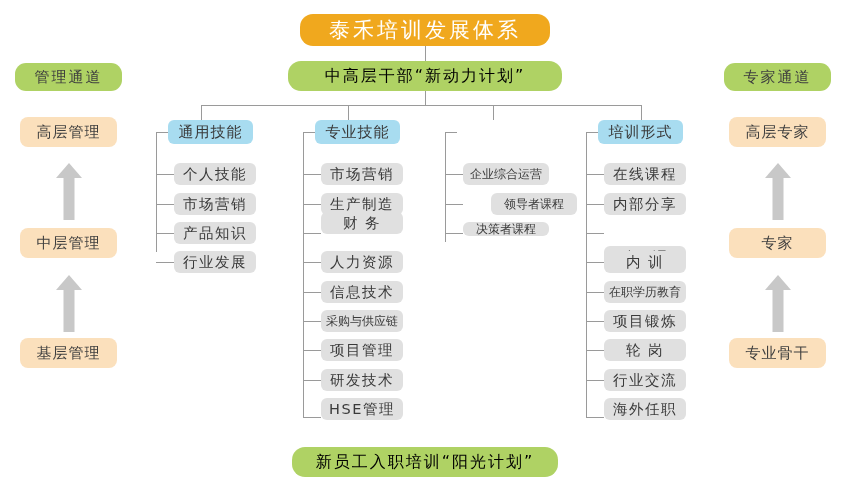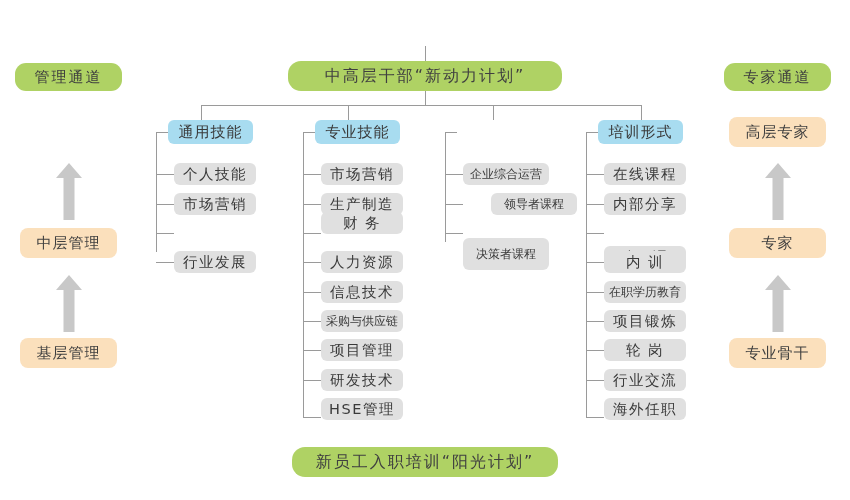--- a/index.html
+++ b/index.html
@@ -33,21 +33,21 @@
     color:#ffffff;
     border-radius:13px;
     font-size:21px;
     letter-spacing:3px;
     font-weight:500;
   }
 
   
   .green-box{
     background:#AFD264;
-    color:#404040;
+    color:#000000;
     border-radius:13px;
     font-size:16px;
     letter-spacing:2px;
   }
   .green-small{
     background:#AFD264;
     color:#3f3f3f;
     border-radius:11px;
     font-size:15px;
     letter-spacing:2px;
@@ -100,20 +100,21 @@
     border-left:13px solid transparent;
     border-right:13px solid transparent;
     border-bottom:15px solid #C8C8C8;
   }
 </style>
 </head>
 <body>
 
 <div id="stage">
 
+  <div class="box title-box" style="left:300px;top:14px;width:250px;height:32px;">泰禾培训发展体系</div>
 
   <div class="ln v" style="left:425px;top:46px;height:15px;"></div>
 
   <div class="box green-box" style="left:288px;top:61px;width:274px;height:30px;">中高层干部“新动力计划”</div>
 
   <div class="ln v" style="left:425px;top:91px;height:14px;"></div>
 
   <div class="ln h" style="left:201px;top:105px;width:440px;"></div>
 
   <div class="ln v" style="left:201px;top:105px;height:15px;"></div>
@@ -125,20 +126,21 @@
   <div class="ln v" style="left:156px;top:132px;height:120px;"></div>
   <div class="ln h" style="left:156px;top:132px;width:12px;"></div>
 
   <div class="ln h" style="left:156px;top:174px;width:18px;"></div>
   <div class="box grey-box" style="left:174px;top:163px;width:82px;height:22px;">个人技能</div>
 
   <div class="ln h" style="left:156px;top:204px;width:18px;"></div>
   <div class="box grey-box" style="left:174px;top:193px;width:82px;height:22px;">市场营销</div>
 
   <div class="ln h" style="left:156px;top:233px;width:18px;"></div>
+  <div class="box grey-box" style="left:174px;top:222px;width:82px;height:22px;">产品知识</div>
 
   <div class="ln h" style="left:156px;top:262px;width:18px;"></div>
   <div class="box grey-box" style="left:174px;top:251px;width:82px;height:22px;">行业发展</div>
 
   <div class="box blue-box" style="left:315px;top:120px;width:85px;height:24px;">专业技能</div>
   <div class="ln v" style="left:303px;top:132px;height:285px;"></div>
   <div class="ln h" style="left:303px;top:132px;width:12px;"></div>
 
   <div class="ln h" style="left:303px;top:174px;width:18px;"></div>
   <div class="box grey-box" style="left:321px;top:163px;width:82px;height:22px;">市场营销</div>
@@ -170,21 +172,21 @@
   <div class="ln v" style="left:445px;top:132px;height:110px;"></div>
   <div class="ln h" style="left:445px;top:132px;width:12px;"></div>
 
   <div class="ln h" style="left:445px;top:174px;width:18px;"></div>
   <div class="box grey-box tight" style="left:463px;top:163px;width:86px;height:22px;">企业综合运营</div>
 
   <div class="ln h" style="left:445px;top:204px;width:18px;"></div>
   <div class="box grey-box tight" style="left:463px;top:193px;width:86px;height:22px;margin-left:28px;">领导者课程</div>
 
   <div class="ln h" style="left:445px;top:233px;width:18px;"></div>
-  <div class="box grey-box tight" style="left:463px;top:238px;width:86px;height:32px;">决策者课程</div>
+  <div class="box grey-box tight" style="left:463px;top:222px;width:86px;height:14px;">决策者课程</div>
 
   <div class="box blue-box" style="left:598px;top:120px;width:85px;height:24px;">培训形式</div>
   <div class="ln v" style="left:586px;top:132px;height:285px;"></div>
   <div class="ln h" style="left:586px;top:132px;width:12px;"></div>
 
   <div class="ln h" style="left:586px;top:174px;width:18px;"></div>
   <div class="box grey-box" style="left:604px;top:163px;width:82px;height:22px;">在线课程</div>
 
   <div class="ln h" style="left:586px;top:204px;width:18px;"></div>
   <div class="box grey-box" style="left:604px;top:193px;width:82px;height:22px;">内部分享</div>
@@ -205,20 +207,21 @@
   <div class="box grey-box" style="left:604px;top:339px;width:82px;height:22px;">轮  岗</div>
 
   <div class="ln h" style="left:586px;top:380px;width:18px;"></div>
   <div class="box grey-box" style="left:604px;top:369px;width:82px;height:22px;">行业交流</div>
 
   <div class="ln h" style="left:586px;top:417px;width:18px;"></div>
   <div class="box grey-box" style="left:604px;top:398px;width:82px;height:22px;">海外任职</div>
 
   <div class="box green-small" style="left:15px;top:63px;width:107px;height:28px;">管理通道</div>
 
+  <div class="box peach-box" style="left:20px;top:117px;width:97px;height:30px;">高层管理</div>
 
   <div class="uparrow" style="left:47px;top:163px;width:43px;height:57px;">
     <div class="head"></div>
     <div class="shaft" style="top:15px;height:42px;"></div>
   </div>
 
   <div class="box peach-box" style="left:20px;top:228px;width:97px;height:30px;">中层管理</div>
 
   <div class="uparrow" style="left:47px;top:275px;width:43px;height:57px;">
     <div class="head"></div>

